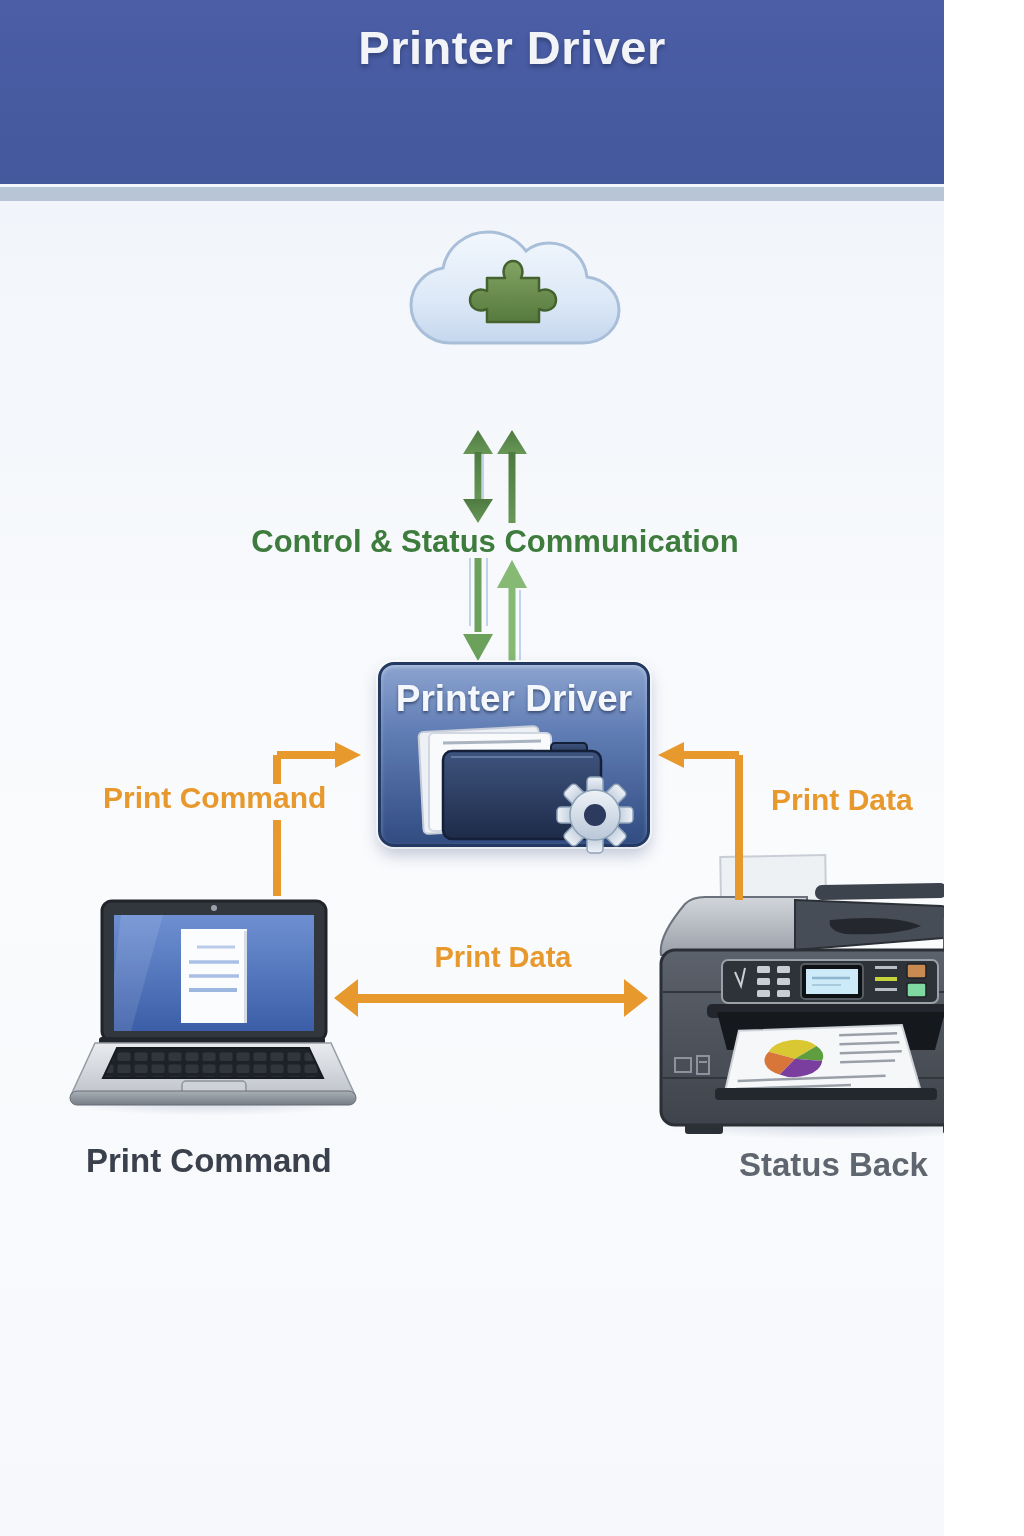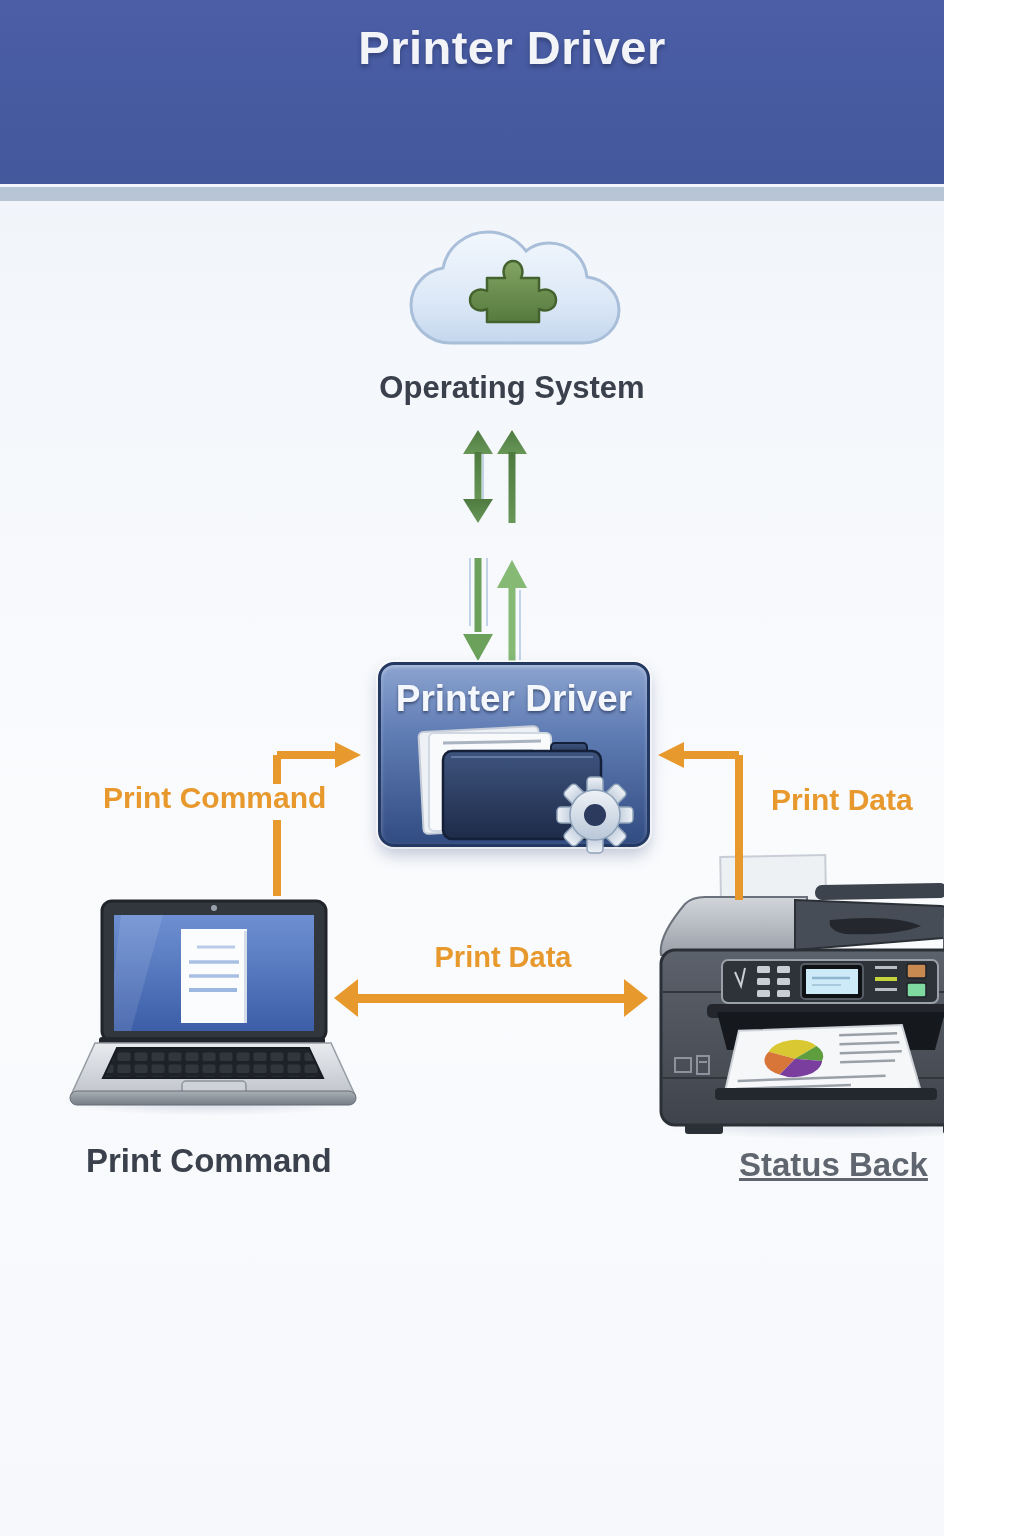--- a/index.html
+++ b/index.html
@@ -23,21 +23,21 @@
   .strip-blue{left:0;top:187px;width:1024px;height:14px;background:var(--header-strip);}
   
   .lbl{font-weight:bold;white-space:nowrap;}
   .os-label{left:0;top:370px;width:1024px;text-align:center;font-size:31px;color:var(--caption-dark);}
   .cs-label{left:95px;top:524px;width:800px;text-align:center;font-size:31px;color:var(--green-text);}
   .orange-lbl{color:var(--orange);font-size:30px;}
   .pc-edge{left:103px;top:781px;}
   .pd-edge{left:771px;top:783px;}
   .pd-mid{left:346px;top:941px;width:314px;text-align:center;font-size:29px;color:var(--orange);}
   .laptop-caption{left:86px;top:1142px;font-size:33px;color:var(--caption-dark);}
-  .printer-caption{left:739px;top:1146px;font-size:33px;color:var(--caption-gray);text-decoration:underline;}
+  .printer-caption{left:739px;top:1146px;font-size:33px;color:var(--caption-gray);}
   
   .driver-box{
     left:378px;top:662px;width:272px;height:185px;border-radius:16px;
     background:linear-gradient(180deg,var(--driver-top) 0%,#5f7cb4 38%,var(--driver-bottom) 100%);
     border:3px solid #243962;box-sizing:border-box;
     box-shadow:0 0 0 2px rgba(255,255,255,.55),0 8px 16px rgba(45,65,115,.28),inset 0 2px 4px rgba(255,255,255,.35);
   }
   .driver-label{
     left:0;top:13px;width:266px;text-align:center;font-size:37px;font-weight:bold;
     color:#f4f7fb;text-shadow:0 2px 3px rgba(18,30,60,.55);
@@ -69,41 +69,41 @@
         <stop offset="0" stop-color="#82a463"></stop>
           <stop offset="1" stop-color="#567a3e"></stop>
       </linearGradient>
     </defs>
     <path d="M190,117 H58 C35,117 18,100 18,79 C18,60 32,45 50,42 C54,21 73,6 95,6 C110,6 124,13 133,25 C139,20 148,17 156,17 C176,17 192,32 194,51 C212,53 226,67 226,84 C226,102 210,117 190,117 Z" fill="url(#cloudG)" stroke="#a9bed9" stroke-width="3"></path>
     <g transform="translate(86,46)">
       <path d="M8,6 L26,6 C22,-3 27,-11 34,-11 C41,-11 46,-3 42,6 L60,6 L60,19 C69,15 77,20 77,28 C77,36 69,41 60,37 L60,50 L8,50 L8,37 C-1,41 -9,36 -9,28 C-9,20 -1,15 8,19 Z" fill="url(#puzG)" stroke="#44622e" stroke-width="2.5" stroke-linejoin="round"></path>
     </g>
   </svg>
 
-  <div class="abs lbl os-label">Operating System</div>
 
   <svg class="abs" style="left:450px;top:430px;" width="90" height="93" viewBox="0 0 90 93">
     <defs>
       <linearGradient id="gA" x1="0" y1="0" x2="0" y2="1">
         <stop offset="0" stop-color="#4e7a40"></stop>
           <stop offset="1" stop-color="#689757"></stop>
       </linearGradient>
     </defs>
     <rect x="32" y="10" width="2" height="72" fill="#c2d3e8"></rect>
     <g>
       <polygon points="28,0 13,24 43,24" fill="url(#gA)"></polygon>
       <rect x="24.5" y="22" width="7" height="49" fill="url(#gA)"></rect>
       <polygon points="28,93 13,69 43,69" fill="url(#gA)"></polygon>
     </g>
     <g>
       <polygon points="62,0 47,24 77,24" fill="url(#gA)"></polygon>
       <rect x="58.5" y="22" width="7" height="71" fill="url(#gA)"></rect>
     </g>
   </svg>
 
+  <div class="abs lbl cs-label">Control &amp; Status Communication</div>
 
   <svg class="abs" style="left:450px;top:558px;" width="90" height="104" viewBox="0 0 90 104">
     <rect x="19" y="0" width="2" height="68" fill="#c2d3e8"></rect>
     <rect x="36" y="0" width="2" height="68" fill="#c2d3e8"></rect>
     <rect x="69" y="32" width="2" height="70" fill="#c2d3e8"></rect>
     <g>
       <rect x="24.5" y="0" width="7" height="74" fill="#6ba15b"></rect>
       <polygon points="28,103 13,76 43,76" fill="#6ba15b"></polygon>
     </g>
     <g>

